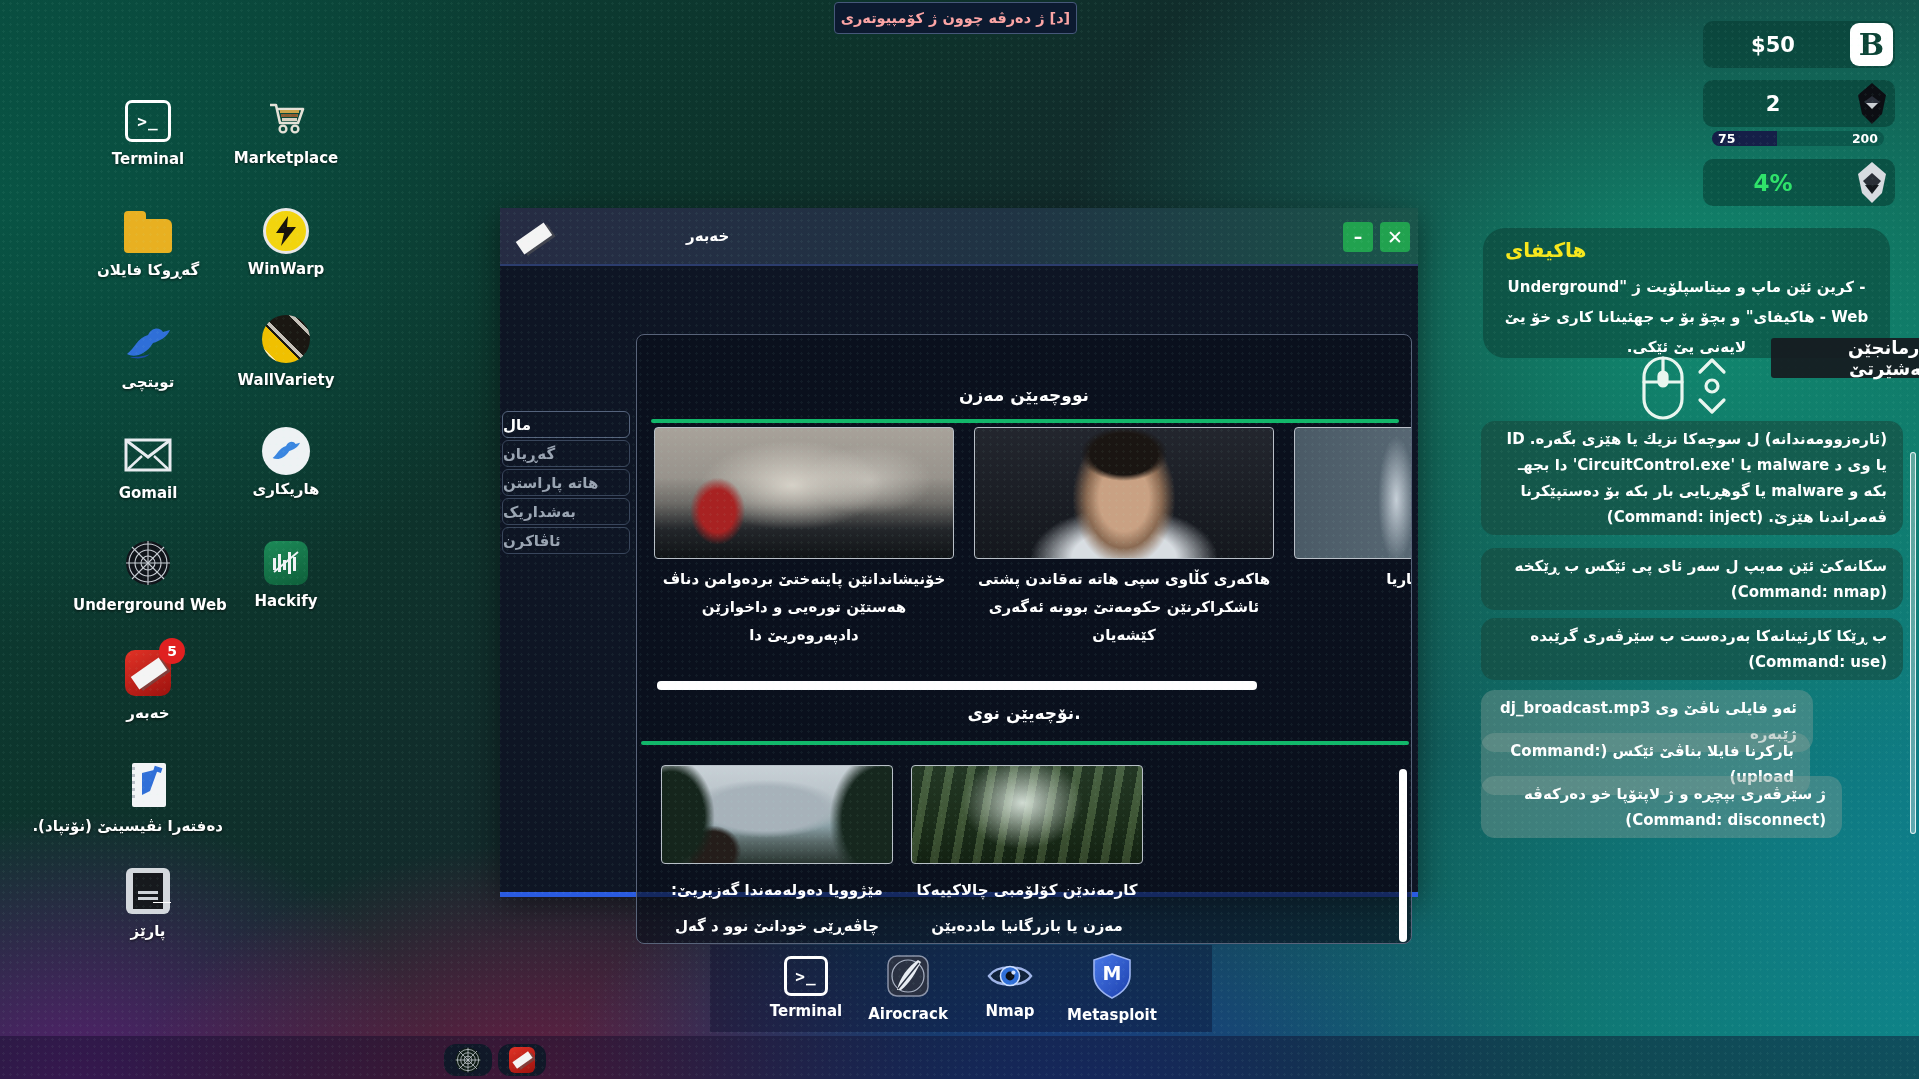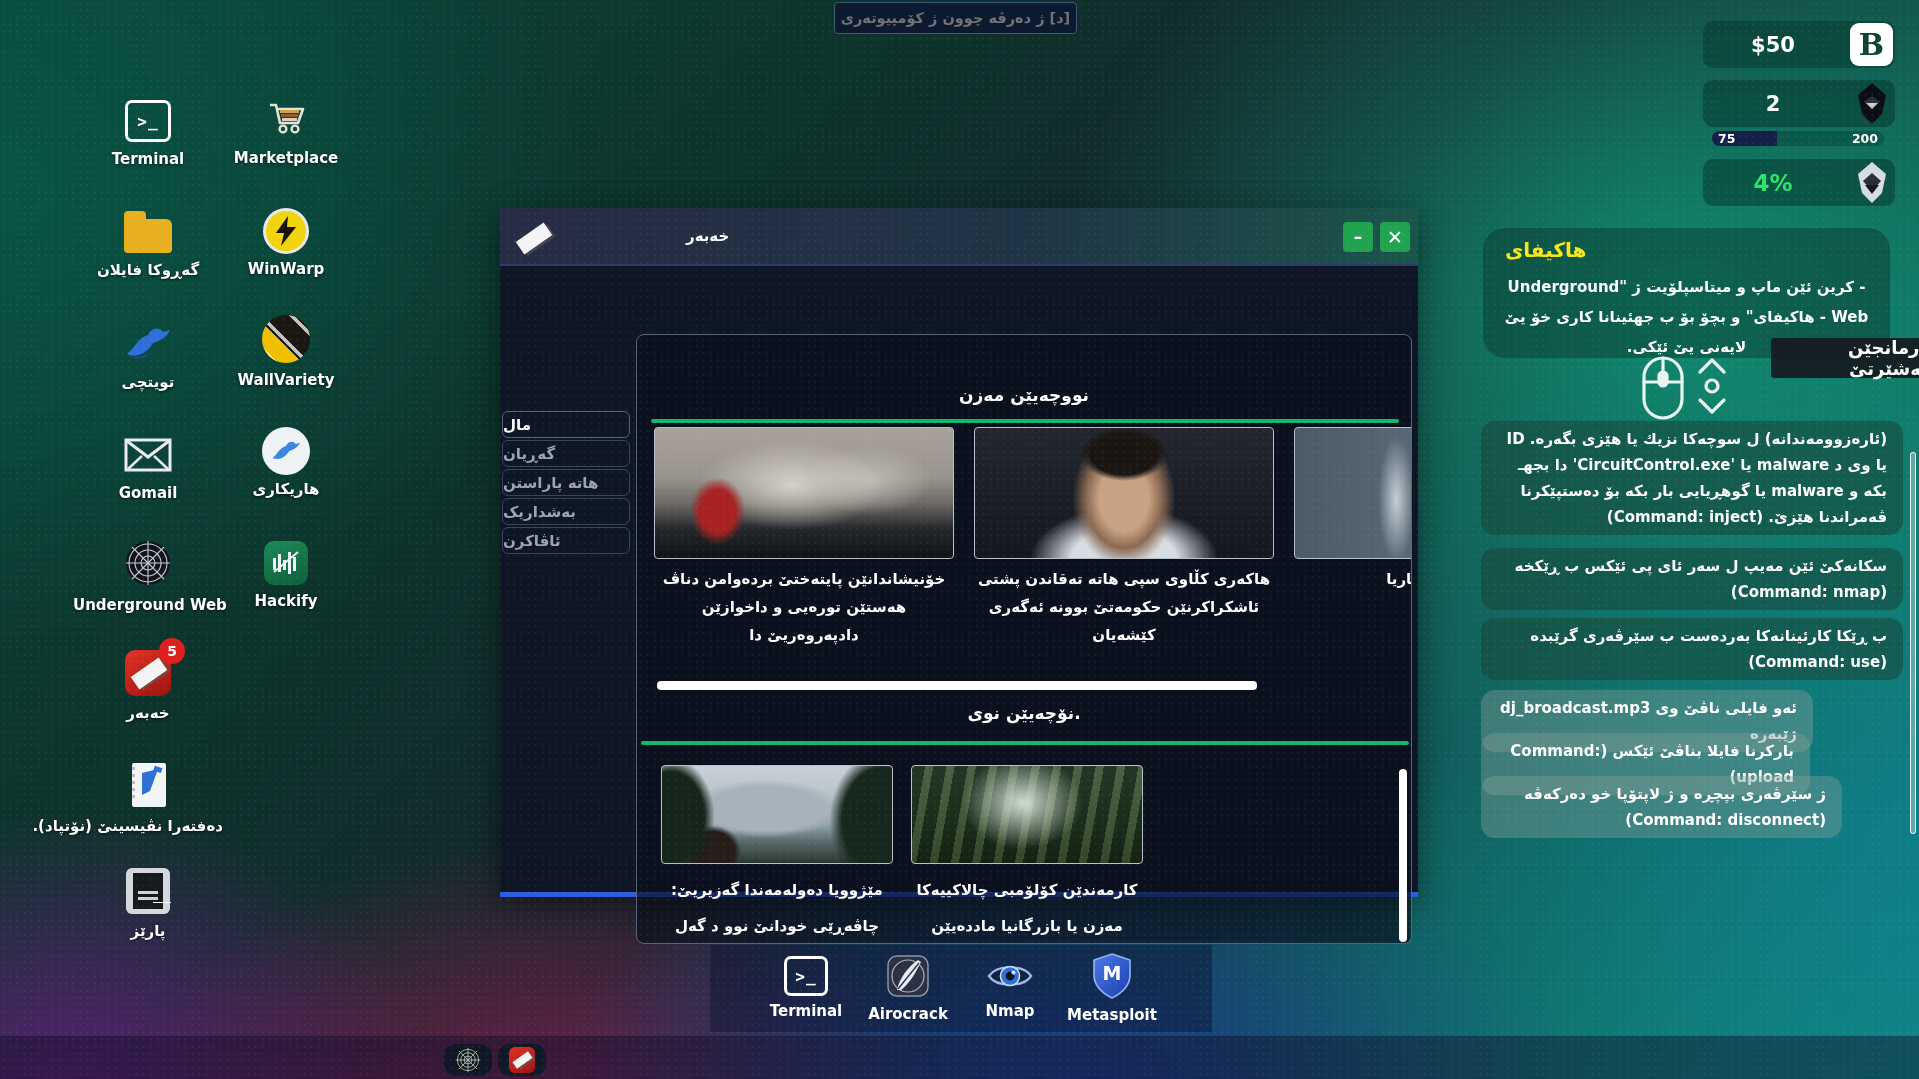--- a/index.html
+++ b/index.html
@@ -20,21 +20,21 @@
   .screen::after{
     content:""; position:absolute; inset:0; pointer-events:none;
     background-image:radial-gradient(rgba(180,255,220,.05) 1px, transparent 1.4px);
     background-size:7px 7px;
   }
 
   
   .top-hint{
     position:absolute; left:834px; top:2px; width:243px; height:32px;
     background:#0c1a30; border:1px solid #46587a; border-radius:4px;
-    color:#737373; font-size:14.5px; font-weight:700; text-align:center; line-height:30px;
+    color:#fca5a5; font-size:14.5px; font-weight:700; text-align:center; line-height:30px;
     z-index:40;
   }
 
   
   .hud-card{
     position:absolute; left:1703px; width:192px; height:47px;
     background:rgba(6,56,48,.55); border-radius:10px;
   }
   .hud-card .val{
     position:absolute; left:0; right:52px; top:0; bottom:0;

